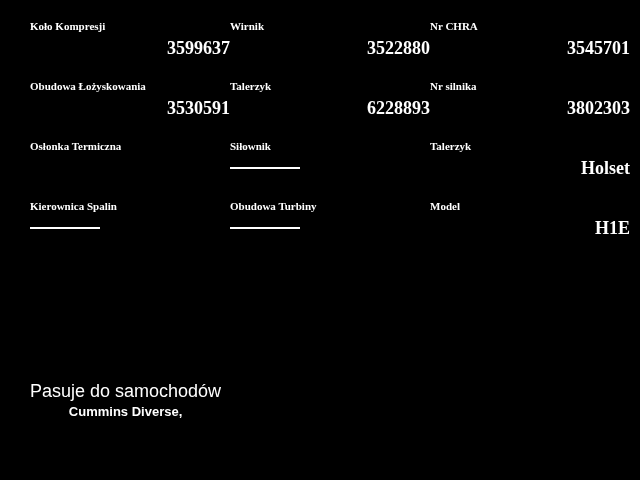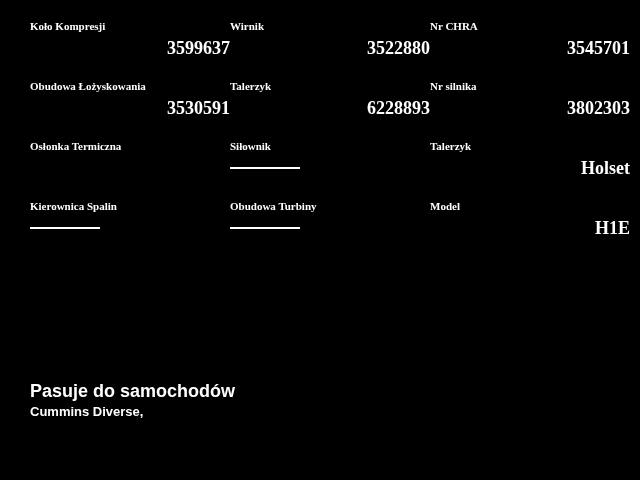--- a/index.html
+++ b/index.html
@@ -48,30 +48,31 @@
     height: 2px;
     background: #ffffff;
   }
   .compat {
     position: absolute;
     left: 30px;
     top: 381px;
   }
   .compat .heading {
     font-size: 18px;
-    font-weight: bold;
+    font-weight: normal;
     line-height: 21px;
     white-space: nowrap;
   }
   .compat .text {
     font-size: 13px;
     font-weight: bold;
     line-height: 15px;
     margin-top: 2px;
     white-space: nowrap;
+    text-align: center;
   }
 </style>
 </head>
 <body>
 
 <div class="parts-grid">
 
   <div class="cell">
     <div class="label">Koło Kompresji</div>
     <div class="value">3599637</div>

